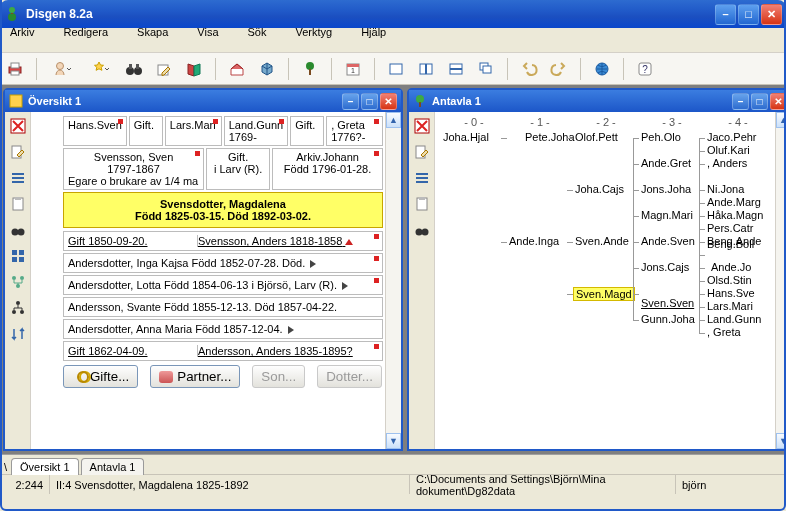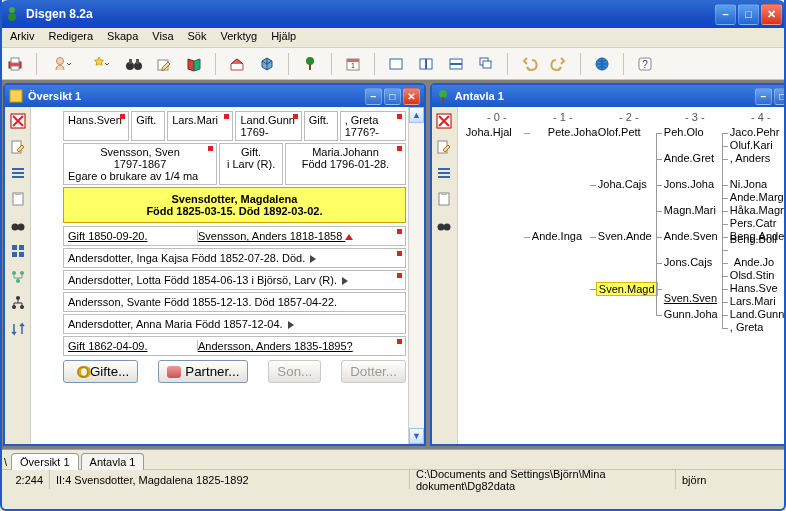--- a/index.html
+++ b/index.html
@@ -28,22 +28,22 @@
   .win-btn {
     width:21px; height:21px; border-radius:3px;
     display:flex; align-items:center; justify-content:center;
     font-weight:bold; font-size:11px; color:#fff;
     border:1px solid #fff3;
   }
   .win-btn.blue { background:linear-gradient(to bottom,#5ea0ef,#2267d1); }
   .win-btn.red  { background:linear-gradient(to bottom,#f08074,#d73414); }
 
   .menubar {
-    height:20px; background:#ece9d8; display:flex; align-items:flex-start;
-    padding:0 4px; gap:2px; border-bottom:1px solid #d4d0c8;
+    height:20px; background:#ece9d8; display:flex; align-items:flex-end;
+    padding:12px 4px; gap:17px; border-bottom:1px solid #d4d0c8;
   }
   .menu-item { padding:2px 6px; cursor:default; }
 
   .toolbar {
     height:32px; background:#f7f6f2; border-bottom:1px solid #c8c4b8;
     display:flex; align-items:center; padding:0 4px; gap:8px;
   }
   .tb-sep { width:1px; height:22px; background:#c8c4b8; margin:0 2px; }
   .tb-btn { width:22px; height:22px; display:flex; align-items:center; justify-content:center; cursor:default; border-radius:3px; }
   .tb-btn svg { width:18px; height:18px; }
@@ -117,21 +117,21 @@
     text-align:center; font-weight:bold; padding:5px; margin-bottom:3px;
   }
   .list-row {
     border:1px solid #bcbcbc; padding:3px 4px; margin-bottom:2px;
     position:relative; background:#fff;
   }
   .list-row.split { display:flex;text-decoration:underline; }
   .list-row.split .seg:first-child { flex:0 0 130px; border-right:1px solid #bcbcbc; padding-right:4px;}
   .list-row.split .seg:last-child { flex:1; padding-left:6px; }
 
-  .btn-row { display:flex; gap:20px; margin-top:4px; }
+  .btn-row { display:flex; gap:12px; margin-top:4px; }
   .xpbtn {
     border:1px solid #7a96b8; border-radius:3px;
     background:linear-gradient(#fefefe,#e3e2dc); padding:3px 8px;
     display:flex; align-items:center; gap:4px; cursor:default;
   }
   .xpbtn.disabled { color:#9a9a9a; border-color:#c9c9c9; }
   .rings{width:14px;height:12px;display:inline-block;position:relative;}
   .rings:before,.rings:after{content:"";position:absolute;width:8px;height:8px;border:2px solid #d4a900;border-radius:50%;}
   .rings:after{left:5px;border-color:#b88800;}
   .ppl-ic{width:14px;height:12px;background:linear-gradient(#e99,#c55);border-radius:3px;}
@@ -414,21 +414,21 @@
               <div style="text-align:center">Svensson, Sven</div>
               <div style="text-align:center">1797-1867</div>
               <div>Egare o brukare av 1/4 ma</div>
               <span class="reddot"></span>
             </div>
             <div class="card small" style="flex:0 0 64px">
               <div style="text-align:center">Gift.</div>
               <div style="text-align:center">i Larv (R).</div>
             </div>
             <div class="card">
-              <div style="text-align:center">Maria.Johann</div>
+              <div style="text-align:center">Arkiv.Johann</div>
               <div style="text-align:center">Född 1796-01-28.</div>
               <span class="reddot"></span>
             </div>
           </div>
           <div class="highlight-card">
             <div>Svensdotter, Magdalena</div>
             <div>Född 1825-03-15. Död 1892-03-02.</div>
           </div>
           <div class="list-row split">
             <span class="seg">Gift 1850-09-20.</span>

